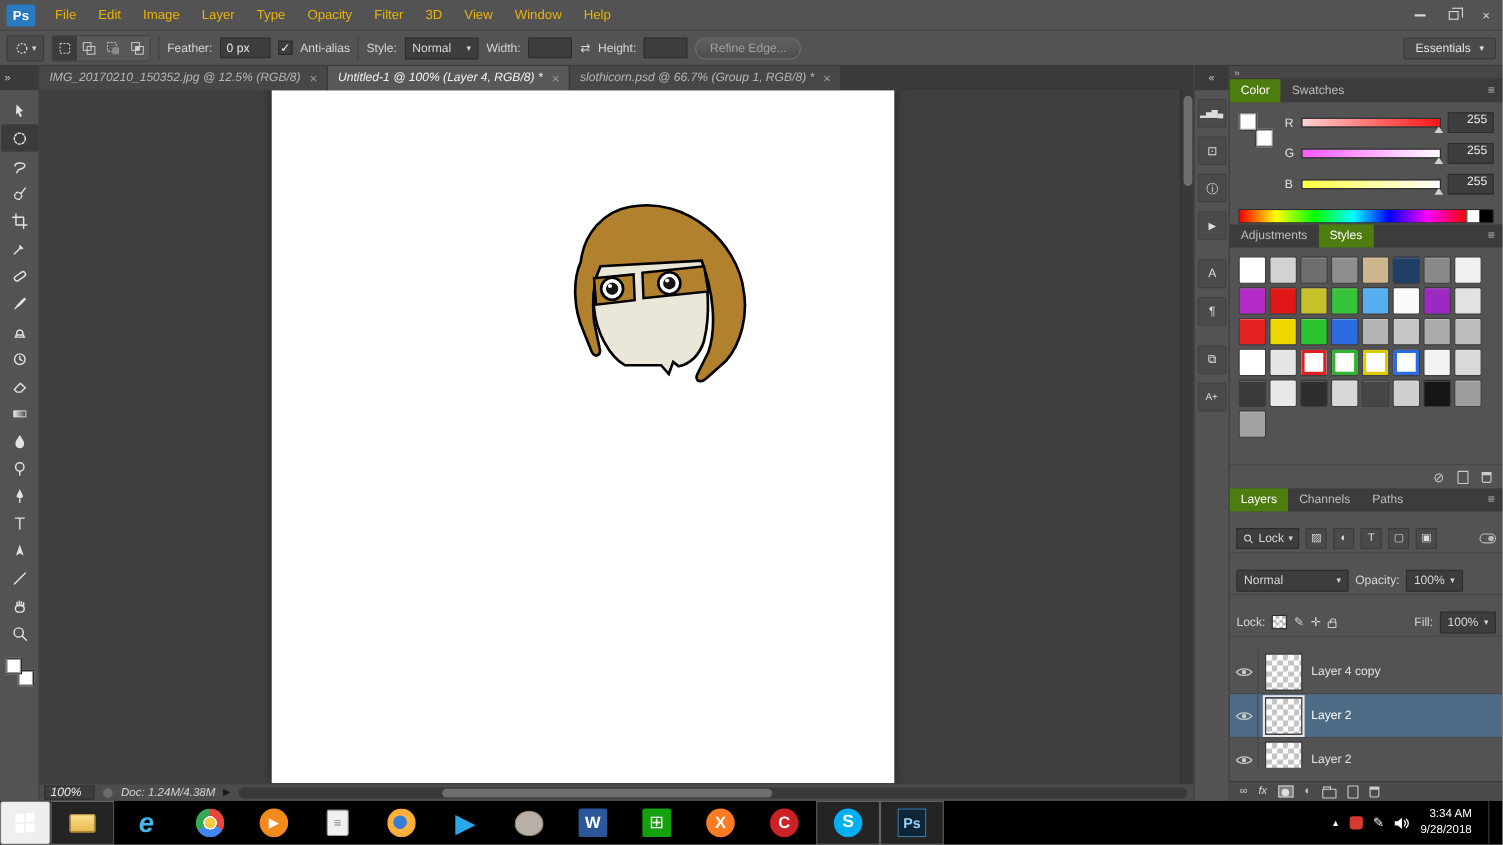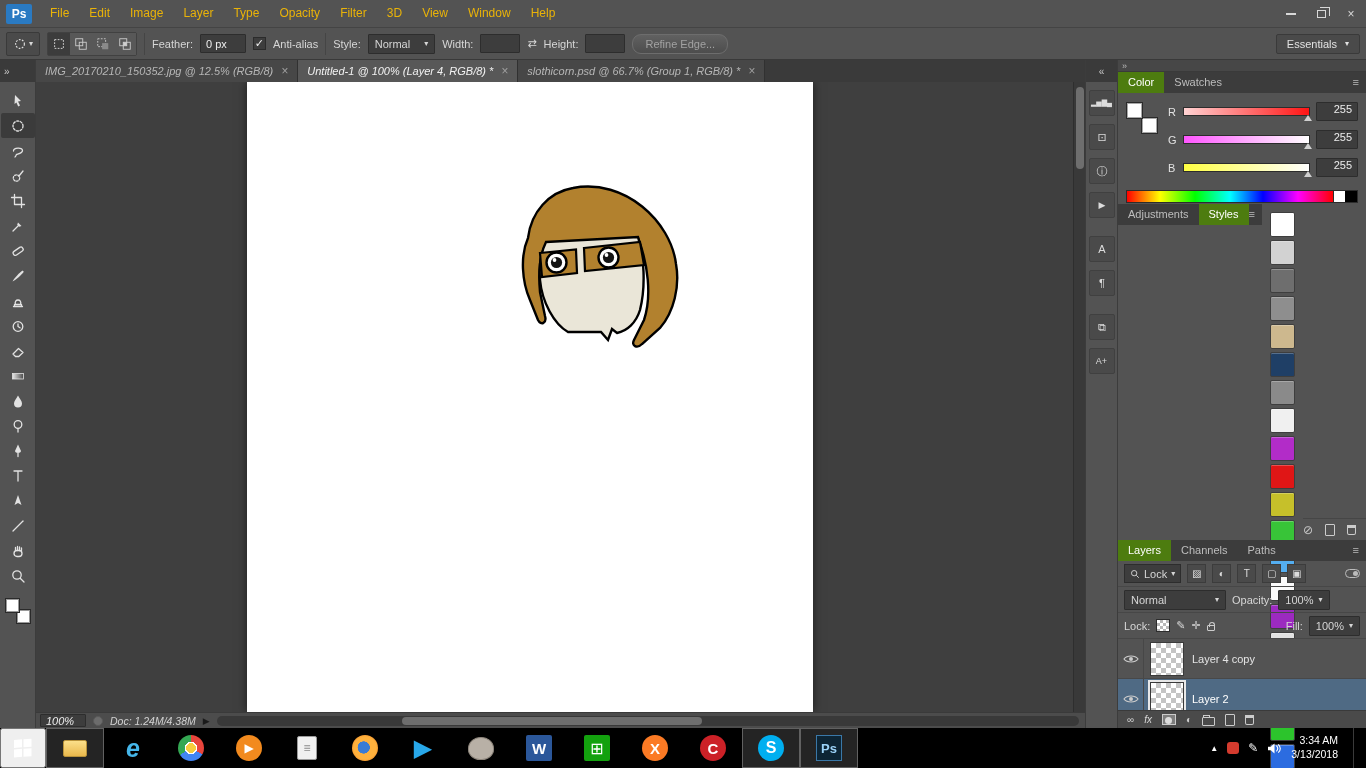--- a/index.html
+++ b/index.html
@@ -87,26 +87,26 @@
   .srow { display:flex; align-items:center; gap:6px; margin-bottom:9px; }
   .clabel { width:9px; font-size:11px; color:#e2e2e2; }
   .track { flex:1; height:9px; border:1px solid #2c2c2c; position:relative; }
   .knob { position:absolute; right:-3px; bottom:-6px; width:0; height:0; border-left:4px solid transparent; border-right:4px solid transparent; border-bottom:6px solid #d0d0d0; }
   .cval { width:42px; text-align:right; }
   .spectrum-row { display:flex; height:13px; margin:2px 8px 0 8px; border:1px solid #2c2c2c; }
   .spectrum { flex:1; }
   .spec-white { width:12px; background:#fff; border-left:1px solid #2c2c2c; }
   .spec-black { width:12px; background:#000; }
 
-  .styles-section { height:336px; display:flex; }
+  .styles-section { height:240px; display:flex; flex-direction:column; }
   .styles-grid { padding:8px 8px 0 8px; display:flex; flex-wrap:wrap; gap:3px; align-content:flex-start; }
   .sw { width:25px; height:25px; background:#888; border:1px solid #3e3e3e; border-radius:2px; box-shadow:inset 0 1px 0 rgba(255,255,255,.25); }
   .styles-footer { margin-top:auto; height:22px; border-top:1px solid #464646; display:flex; align-items:center; justify-content:flex-end; gap:12px; padding-right:10px; color:#c8c8c8; }
 
-  .layers-section { flex:1; display:flex; flex-direction:column; min-height:0; }
+  .layers-section { flex:1; display:flex; flex-direction:column; min-height:0;gap:12px; }
   .lrow { display:flex; align-items:center; gap:6px; padding:0 6px; height:26px; border-bottom:1px solid #474747; font-size:11px; color:#d6d6d6; }
   .kindbox { display:flex; align-items:center; gap:4px; background:#3d3d3d; border:1px solid #2d2d2d; height:19px; padding:0 5px; }
   .fico { width:19px; height:19px; background:#4a4a4a; border:1px solid #3c3c3c; display:flex; align-items:center; justify-content:center; font-size:10px; color:#ddd; }
   .i-toggle { width:15px; height:9px; border:1px solid #bbb; border-radius:5px; position:relative; margin-left:auto; }
   .i-toggle::before { content:""; position:absolute; right:1px; top:1px; width:5px; height:5px; border-radius:50%; background:#bbb; }
   .blendsel { width:102px; justify-content:space-between; display:flex; }
   .checker8 { width:14px; height:13px; border:1px solid #2d2d2d; background:conic-gradient(#b8b8b8 0 25%,#fff 0 50%,#b8b8b8 0 75%,#fff 0); background-size:6px 6px; }
   .i-lock { width:8px; height:6px; border:1px solid #ccc; border-radius:1px; position:relative; margin-top:4px; }
   .i-lock::before { content:""; position:absolute; left:1px; top:-4px; width:4px; height:4px; border:1px solid #ccc; border-bottom:none; border-radius:3px 3px 0 0; }
   .layerlist { flex:1; overflow:hidden; }
@@ -656,19 +656,19 @@
     <div class="tray">
       <span style="font-size:8px">▲</span>
       <span class="tray-red"></span>
       <span style="font-size:12px">✎</span>
       <svg width="15" height="13" viewBox="0 0 16 14">
           <path d="M1 5 H4 L8 1.5 V12.5 L4 9 H1 Z" fill="#fff"></path>
           <path d="M10 4 C12 6 12 8 10 10 M12 2.5 C15 5.5 15 8.5 12 11.5" stroke="#fff" fill="none" stroke-width="1.2"></path>
         </svg>
       <div class="clock">
         <div>3:34 AM</div>
-        <div>3/13/2018</div>
+        <div>9/28/2018</div>
       </div>
       <span class="sliver"></span>
     </div>
   </div>
 
 </div>
 
 </body></html>

